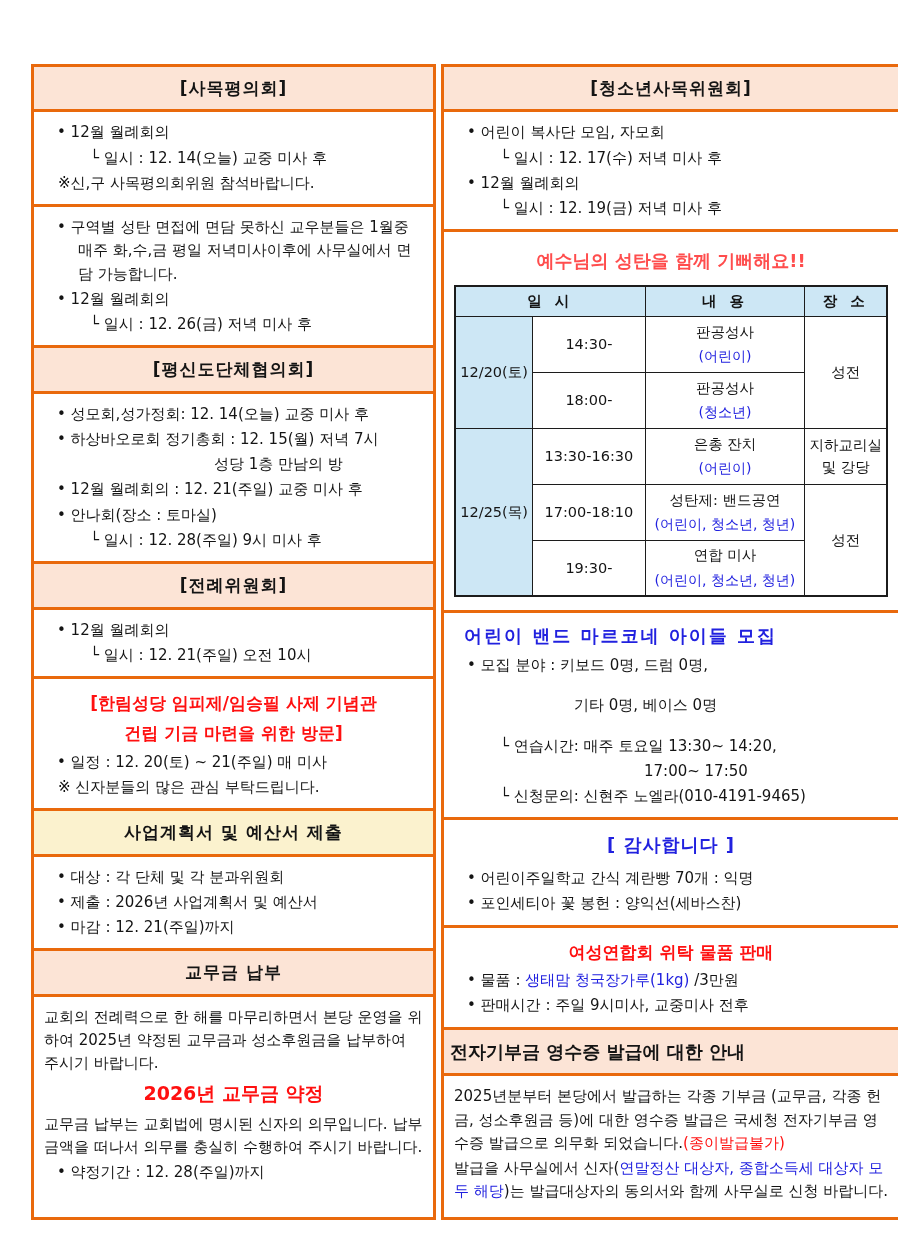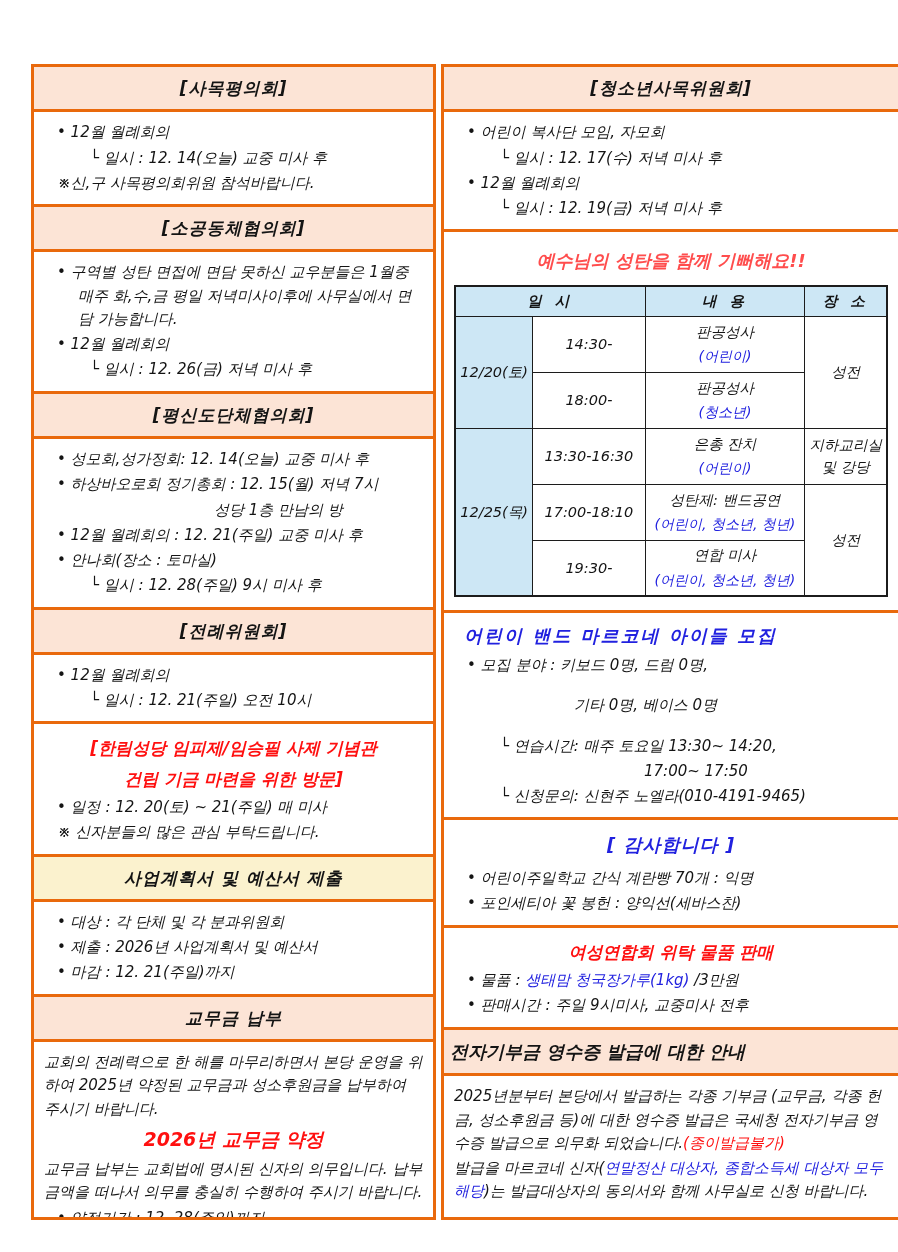--- a/index.html
+++ b/index.html
@@ -19,21 +19,21 @@
     font-family:"DejaVu Sans",sans-serif;color:var(--ink);
     font-size:15px;line-height:1.55;
   }
   .col{
     position:absolute;top:64px;height:1156px;
     border:3px solid var(--orange);
     display:flex;flex-direction:column;overflow:hidden;background:#fff;
   }
   .col-left{left:31px;width:405px;}
   .col-right{left:441px;width:460px;}
-  .row{border-top:3px solid var(--orange);padding:7px 10px;font-style:italic;}
+  .row{border-top:3px solid var(--orange);padding:7px 10px;}
   .row:first-child{border-top:none;}
   .row.grow{flex:1 1 auto;}
   .hdr{
     background:var(--peach);text-align:center;font-weight:bold;
     font-size:17px;letter-spacing:1px;padding:8px 6px;
   }
   .hdr.yellow{background:var(--yellow);}
   .hdr.left-align{text-align:left;font-size:18px;letter-spacing:0;}
   .b{padding-left:34px;text-indent:-21px;margin:2px 0;}
   .sub{padding-left:46px;margin:2px 0;}
@@ -71,21 +71,20 @@
 
   <div class="col col-left">
 
     <div class="row hdr">[사목평의회]</div>
     <div class="row">
       <div class="b">• 12월 월례회의</div>
       <div class="sub">└ 일시 : 12. 14(오늘) 교중 미사 후</div>
       <div class="note">※신,구 사목평의회위원 참석바랍니다.</div>
     </div>
 
-    <div class="row hdr">[소공동체협의회]</div>
     <div class="row">
       <div class="b">• 구역별 성탄 면접에 면담 못하신 교우분들은 1월중 매주 화,수,금 평일 저녁미사이후에 사무실에서 면담 가능합니다.</div>
       <div class="b">• 12월 월례회의</div>
       <div class="sub">└ 일시 : 12. 26(금) 저녁 미사 후</div>
     </div>
 
     <div class="row hdr">[평신도단체협의회]</div>
     <div class="row">
       <div class="b">• 성모회,성가정회: 12. 14(오늘) 교중 미사 후</div>
       <div class="b">• 하상바오로회 정기총회 : 12. 15(월) 저녁 7시</div>
@@ -217,20 +216,20 @@
       </div>
       <div class="b">• 판매시간 : 주일 9시미사, 교중미사 전후</div>
     </div>
 
     <div class="row hdr left-align">전자기부금 영수증 발급에 대한 안내</div>
     <div class="row grow">
       <div class="para">
         <span>2025년분부터 본당에서 발급하는 각종 기부금 (교무금, 각종 헌금, 성소후원금 등)에 대한 영수증 발급은 국세청 전자기부금 영수증 발급으로 의무화 되었습니다.</span><span class="red">(종이발급불가)</span>
       </div>
       <div class="para">
-        <span>발급을 마르코네 신자(</span><span class="blue">연말정산 대상자, 종합소득세 대상자 모두 해당</span><span>)는 발급대상자의 동의서와 함께 사무실로 신청 바랍니다.</span>
+        <span>발급을 사무실에서 신자(</span><span class="blue">연말정산 대상자, 종합소득세 대상자 모두 해당</span><span>)는 발급대상자의 동의서와 함께 사무실로 신청 바랍니다.</span>
       </div>
 
     </div>
 
   </div>
 
 </div>
 
 </body></html>

